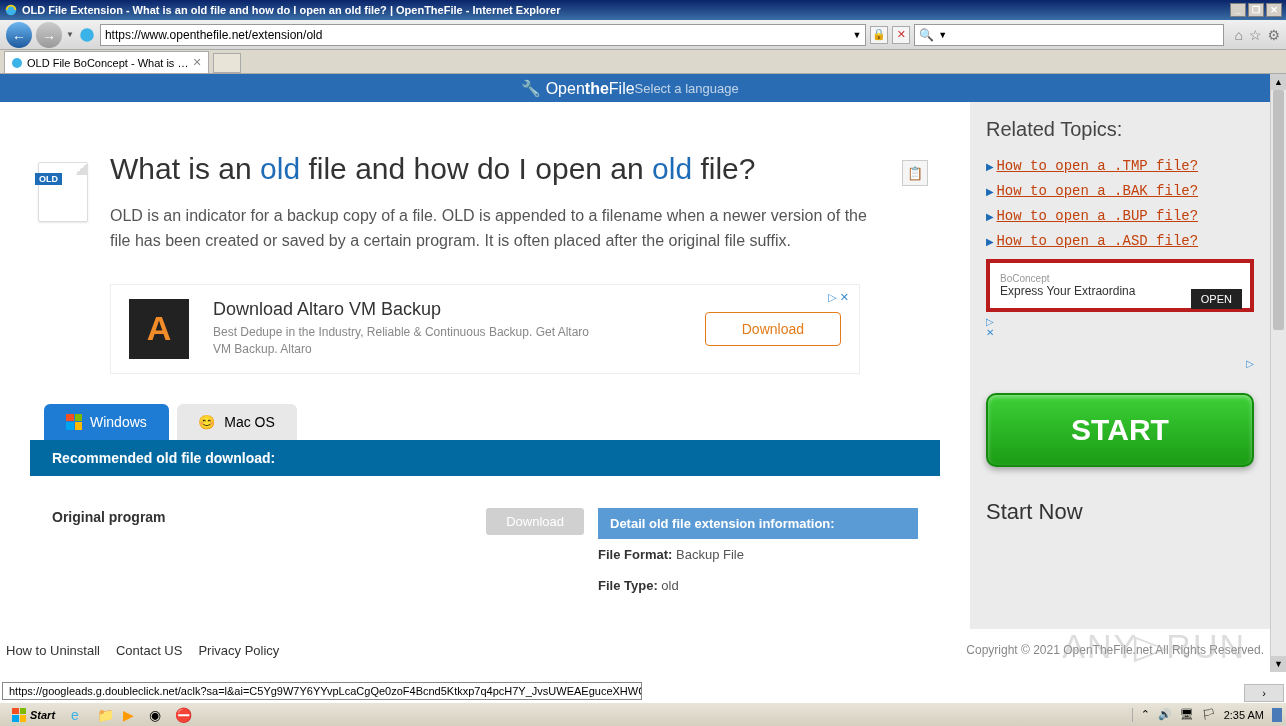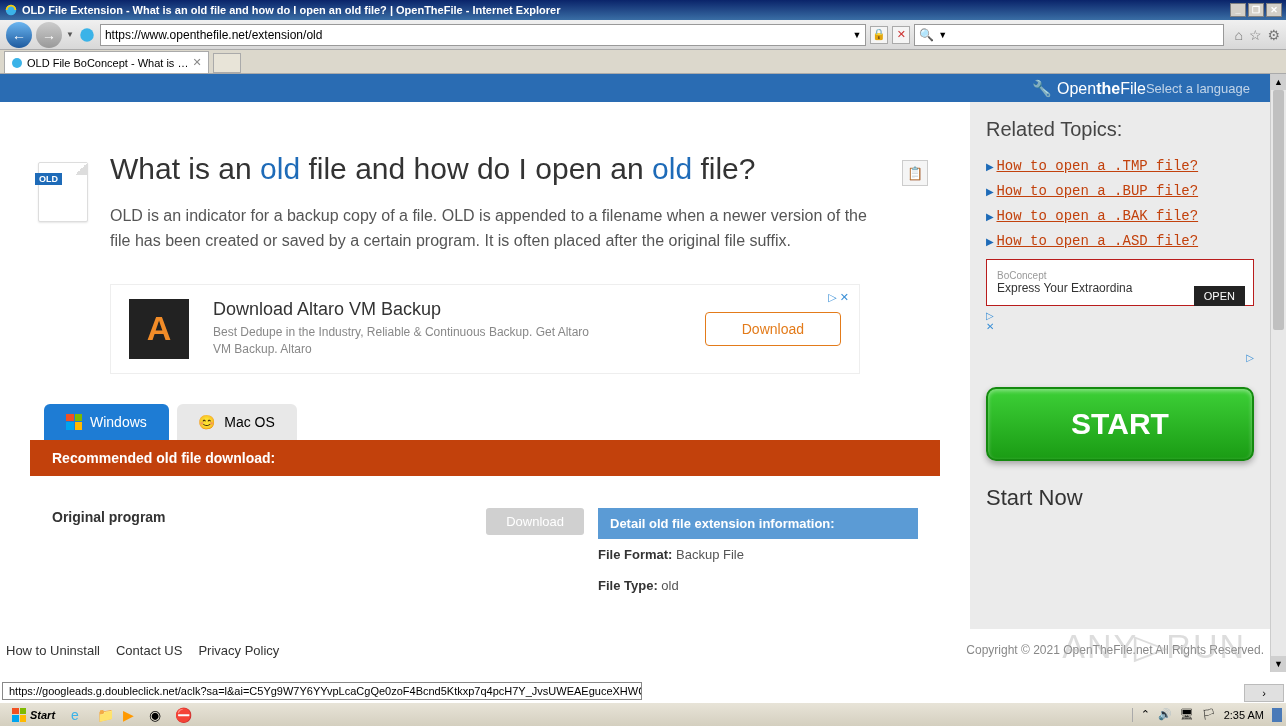--- a/index.html
+++ b/index.html
@@ -34,21 +34,21 @@
 .new-tab { width: 28px; height: 20px; background: #e8e4d8; border: 1px solid #aaa; margin-left: 4px; }
 
 
 .page-wrap { position: absolute; top: 74px; left: 0; right: 16px; bottom: 54px; overflow: hidden; background: #fff; }
 .page-scroll { position: absolute; top: 74px; right: 0; width: 16px; bottom: 54px; background: #e8e8e8; border-left: 1px solid #ccc; }
 .scroll-thumb { position: absolute; top: 16px; left: 2px; right: 2px; height: 240px; background: #c0c0c0; border-radius: 2px; }
 .scroll-arrow { position: absolute; left: 0; right: 0; height: 16px; background: #d0d0d0; text-align: center; font-size: 9px; line-height: 16px; cursor: pointer; }
 .scroll-arrow.up { top: 0; }
 .scroll-arrow.down { bottom: 0; }
 
-.site-header { background: #2a6cb3; height: 28px; display: flex; align-items: center; justify-content: flex-end; padding: 0 20px 0 10px; color: #fff; font-size: 13px; }
+.site-header { background: #2a6cb3; height: 28px; display: flex; align-items: center; justify-content: center; padding: 0 20px 0 10px; color: #fff; font-size: 13px; }
 .site-logo-text { font-size: 16px; font-weight: 300; }
 .site-logo-text b { font-weight: bold; }
 
 .content { display: flex; }
 .main-col { flex: 1; padding: 50px 30px 0 30px; position: relative; }
 .side-col { width: 300px; background: #ebebeb; padding: 16px; }
 
 .file-iconbox { position: absolute; left: 38px; top: 60px; width: 50px; height: 60px; background: #fff; border: 1px solid #ddd; border-radius: 2px; box-shadow: 0 1px 2px rgba(0,0,0,0.1); }
 .file-iconbox::before { content: ""; position: absolute; top: 0; right: 0; width: 12px; height: 12px; background: linear-gradient(135deg, #fff 50%, #ddd 50%); }
 .file-ext { position: absolute; top: 10px; left: -4px; background: #1e6bb8; color: #fff; font-size: 9px; font-weight: bold; padding: 1px 4px; }
@@ -68,47 +68,47 @@
 .ad-marks { position: absolute; right: 10px; top: 6px; font-size: 11px; color: #3a8fd6; }
 
 .os-tabs { display: flex; gap: 8px; margin-left: 14px; }
 .os-tab { padding: 10px 22px; background: #e8e8e8; border-radius: 6px 6px 0 0; font-size: 14px; display: flex; align-items: center; gap: 8px; cursor: pointer; }
 .os-tab.active { background: #1e7cd4; color: #fff; }
 .win-logo { width: 16px; height: 16px; display: grid; grid-template: 1fr 1fr / 1fr 1fr; gap: 1px; }
 .win-logo span:nth-child(1){background:#f25022;} .win-logo span:nth-child(2){background:#7fba00;}
 .win-logo span:nth-child(3){background:#00a4ef;} .win-logo span:nth-child(4){background:#ffb900;}
 .mac-logo { font-size: 14px; color: #666; }
 
-.rec-bar { background: #c2410c; color: #fff; padding: 10px 22px; font-size: 14px; font-weight: bold; }
+.rec-bar { background: #0369a1; color: #fff; padding: 10px 22px; font-size: 14px; font-weight: bold; }
 .rec-content { display: flex; padding: 32px 22px; gap: 14px; }
 .rec-left { flex: 1; }
 .orig-prog { font-weight: bold; font-size: 14px; color: #333; }
 .dl-gray { float: right; background: #d0d0d0; color: #fff; padding: 6px 20px; border-radius: 3px; font-size: 13px; }
 .detail-box { width: 320px; }
 .detail-head { background: #5b9bd5; color: #fff; padding: 8px 12px; font-size: 13px; font-weight: bold; }
 .detail-row { padding: 8px 0; font-size: 13px; }
 .detail-row b { color: #333; }
 .detail-row span { color: #555; }
 
 
 .side-search { display: flex; gap: 10px; margin-bottom: 30px; }
 .side-search input { flex: 1; height: 34px; border: 1px solid #ccc; padding: 0 6px; }
 .side-search button { background: #6cbb3c; color: #fff; border: none; padding: 0 18px; font-weight: bold; font-size: 14px; cursor: pointer; }
 .related-h { font-size: 20px; color: #444; font-weight: 300; margin-bottom: 12px; }
 .related-list { list-style: none; }
 .related-list li { padding: 4px 0; font-size: 14px; }
 .related-list li a { color: #c2410c; text-decoration: underline; cursor: pointer; font-family: Liberation Mono, monospace; }
 .related-list li::before { content: "▶ "; color: #1e6bb8; font-size: 10px; }
-.side-ad { background: #fff; border: 1px solid #b91c1c; margin-top: 6px; padding: 10px; position: relative; font-size: 12px; }
+.side-ad { background: #fff; border: 4px solid #b91c1c; margin-top: 6px; padding: 10px; position: relative; font-size: 12px; }
 .side-ad .brand { color: #999; font-size: 10px; }
 .side-ad .msg { color: #333; }
 .side-ad .open-btn { position: absolute; right: 8px; top: 26px; background: #222; color: #fff; padding: 4px 10px; font-size: 11px; }
 .side-admarks { font-size: 10px; color: #3a8fd6; margin-top: 4px; }
 .start-btn { width: 100%; height: 74px; background: linear-gradient(#3dd037, #1a9c14); border-radius: 10px; color: #fff; font-size: 30px; font-weight: bold; border: 2px solid #148a0f; margin-top: 24px; cursor: pointer; box-shadow: inset 0 2px 4px rgba(255,255,255,0.4), 0 3px 6px rgba(0,0,0,0.3); }
-.start-now { font-size: 22px; color: #333; font-weight: 300; margin-top: 24px; }
+.start-now { font-size: 22px; color: #333; font-weight: 300; margin-top: 32px; }
 .footer-links { position: absolute; bottom: 54px; left: 0; right: 16px; background: #fff; padding: 14px 6px; font-size: 13px; color: #333; display: flex; gap: 16px; border-top: none; }
 .footer-links .copy { margin-left: auto; color: #888; font-size: 12px; }
 .status-bar { position: absolute; bottom: 24px; left: 2px; right: 2px; height: 22px; display: flex; align-items: center; }
 .status-url { border: 1px solid #888; background: #fff; padding: 2px 6px; font-size: 11px; height: 18px; max-width: 640px; overflow: hidden; white-space: nowrap; }
 .hscroll { position: absolute; bottom: 24px; right: 2px; width: 40px; height: 18px; background: #e0e0e0; text-align: center; font-size: 11px; line-height: 16px; border: 1px solid #bbb; }
 
 
 .taskbar { position: absolute; bottom: 0; left: 0; right: 0; height: 24px; background: linear-gradient(#e8e4d8, #d4cfbf); border-top: 1px solid #fff; display: flex; align-items: center; padding: 0 4px; }
 .start-button { display: flex; align-items: center; gap: 4px; padding: 2px 8px; font-size: 11px; font-weight: bold; font-style: italic; cursor: pointer; }
 .task-icons { display: flex; gap: 10px; margin-left: 8px; }
@@ -226,22 +226,22 @@
           <div class="detail-row"><b>File Format:</b><span> Backup File</span></div>
           <div class="detail-row"><b>File Type:</b><span> old</span></div>
         </div>
       </div>
     </div>
 
     <div class="side-col">
       <div class="related-h">Related Topics:</div>
       <ul class="related-list">
         <li><a>How to open a .TMP file?</a></li>
+        <li><a>How to open a .BAK file?</a></li>
         <li><a>How to open a .BUP file?</a></li>
-        <li><a>How to open a .BAK file?</a></li>
         <li><a>How to open a .ASD file?</a></li>
       </ul>
       <div class="side-ad">
         <div class="brand">BoConcept</div>
         <div class="msg">Express Your Extraordina</div>
         <div class="open-btn">OPEN</div>
       </div>
       <div class="side-admarks">▷<br>✕</div>
       <div style="text-align:right;font-size:10px;color:#3a8fd6;margin-top:20px;">▷</div>
       <button class="start-btn">START</button>

